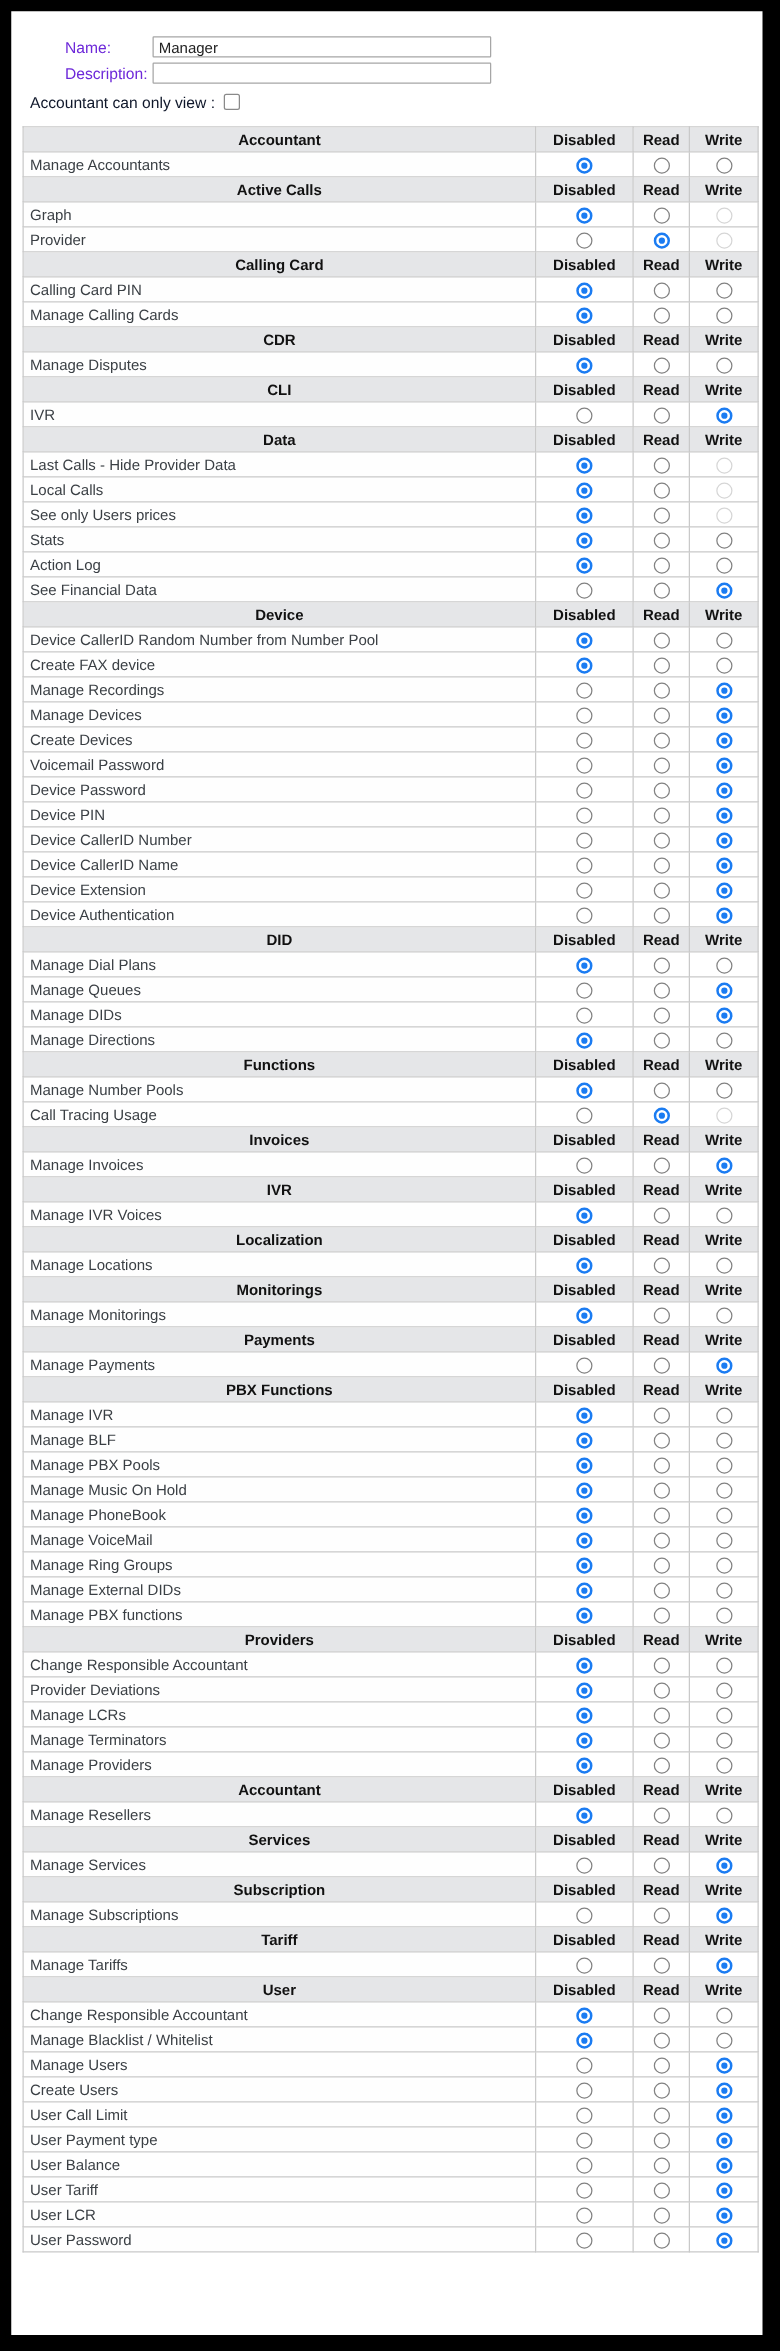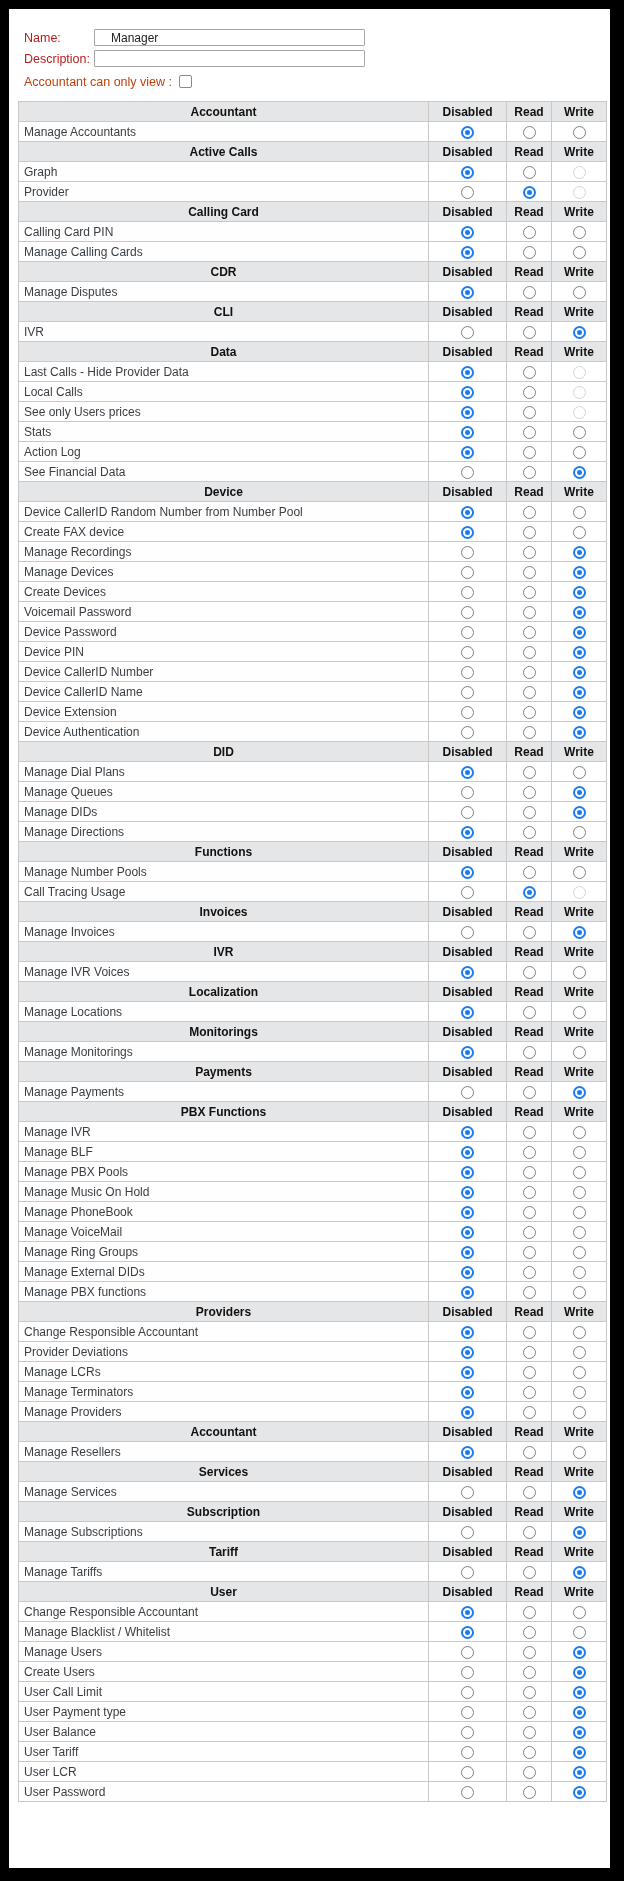--- a/index.html
+++ b/index.html
@@ -9,28 +9,28 @@
     overflow:hidden;position:relative;
   }
   .page{
     position:absolute;left:9px;top:9px;width:601px;height:1859px;
     background:#fff;
   }
   
   .form{padding:20px 0 0 15px;color:#333;}
   .form-row{margin-bottom:4px;display:flex;align-items:center;}
   .form-label{
-    display:inline-block;width:70px;font-size:12.5px;color:#b91c1c;
+    display:inline-block;width:70px;font-size:12.5px;color:#6d28d9;margin-left:28px;
   }
   .txt{
     width:271px;height:17px;border:1px solid #a6a6a6;border-radius:1px;
     font:12px "Liberation Sans","DejaVu Sans",sans-serif;color:#222;
-    padding:1px 16px;box-sizing:border-box;background:#fff;
-  }
-  .chk-row{margin-top:8px;font-size:12.5px;color:#c2410c;display:flex;align-items:flex-start;}
+    padding:1px 4px;box-sizing:border-box;background:#fff;
+  }
+  .chk-row{margin-top:8px;font-size:12.5px;color:#0f172a;display:flex;align-items:flex-start;}
   .checkbox{
     display:inline-block;width:13px;height:13px;border:1px solid #8a8a8a;
     border-radius:2px;background:#fff;margin-left:7px;box-sizing:border-box;
   }
   
   table.perms{
     border-collapse:collapse;margin:12px 0 12px 9px;width:588px;
     table-layout:fixed;font-size:12px;
   }
   table.perms td{border:1px solid #c9c9c9;height:19px;padding:0;overflow:hidden;white-space:nowrap;}

